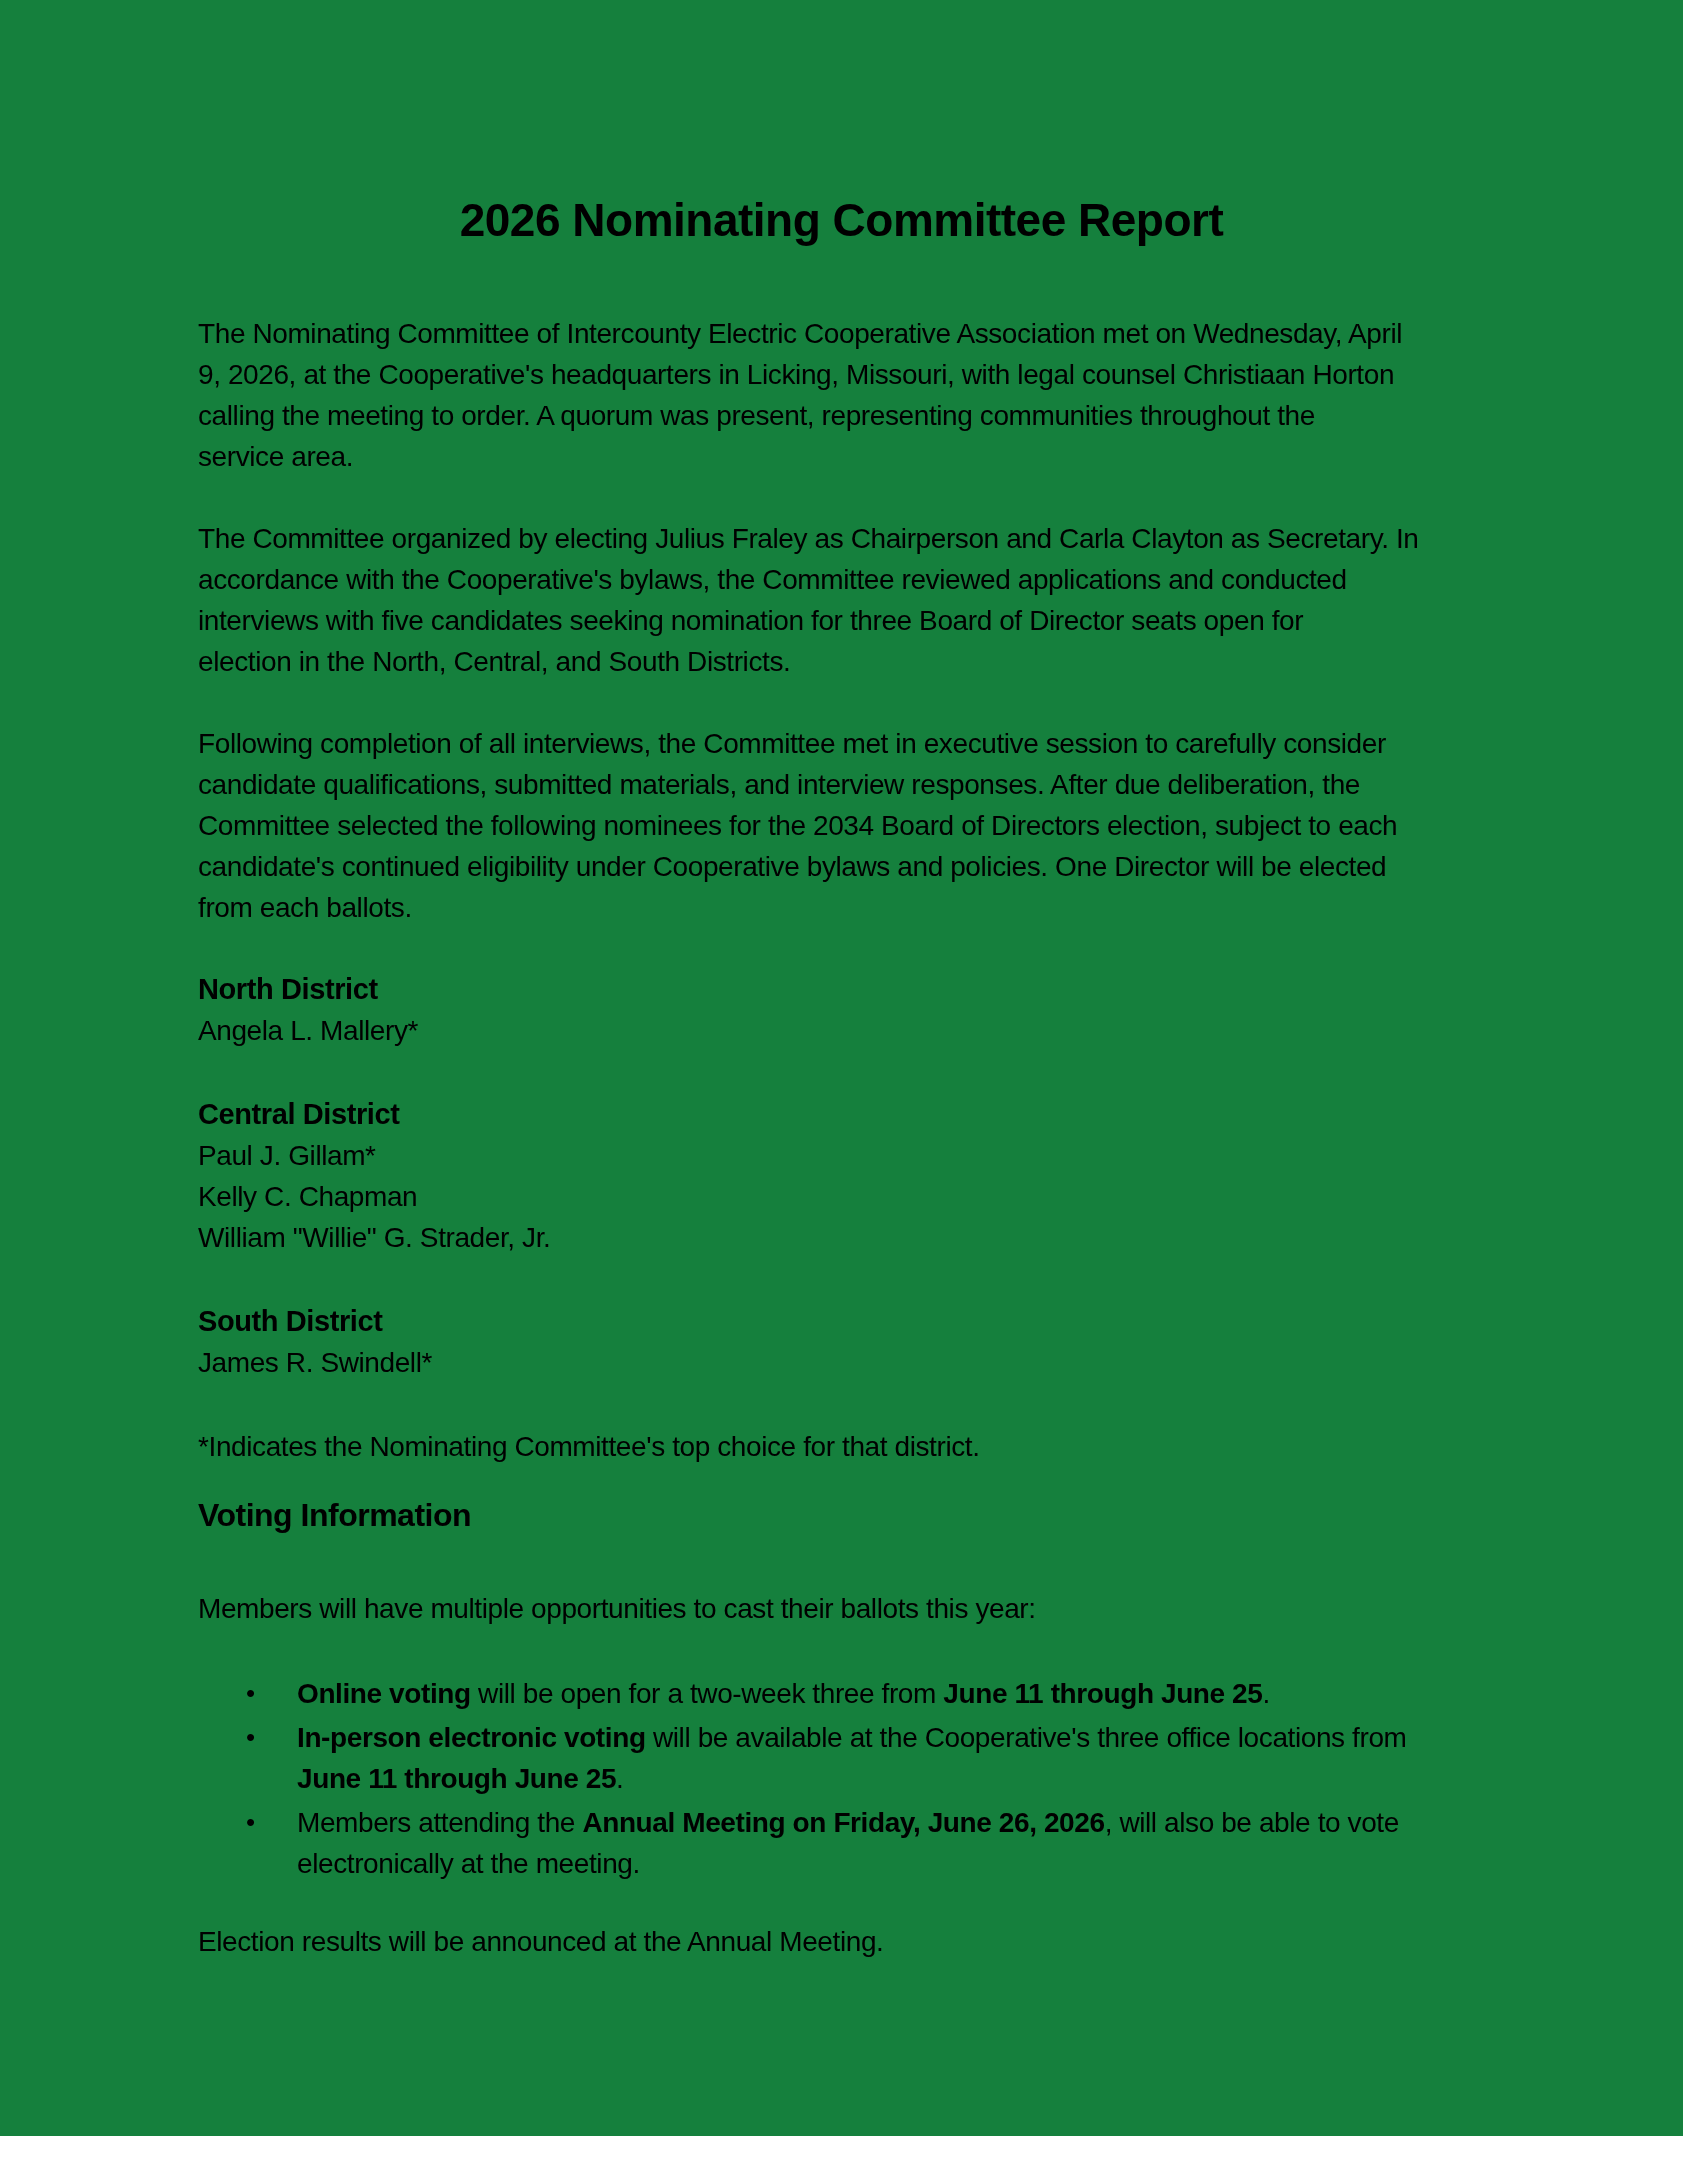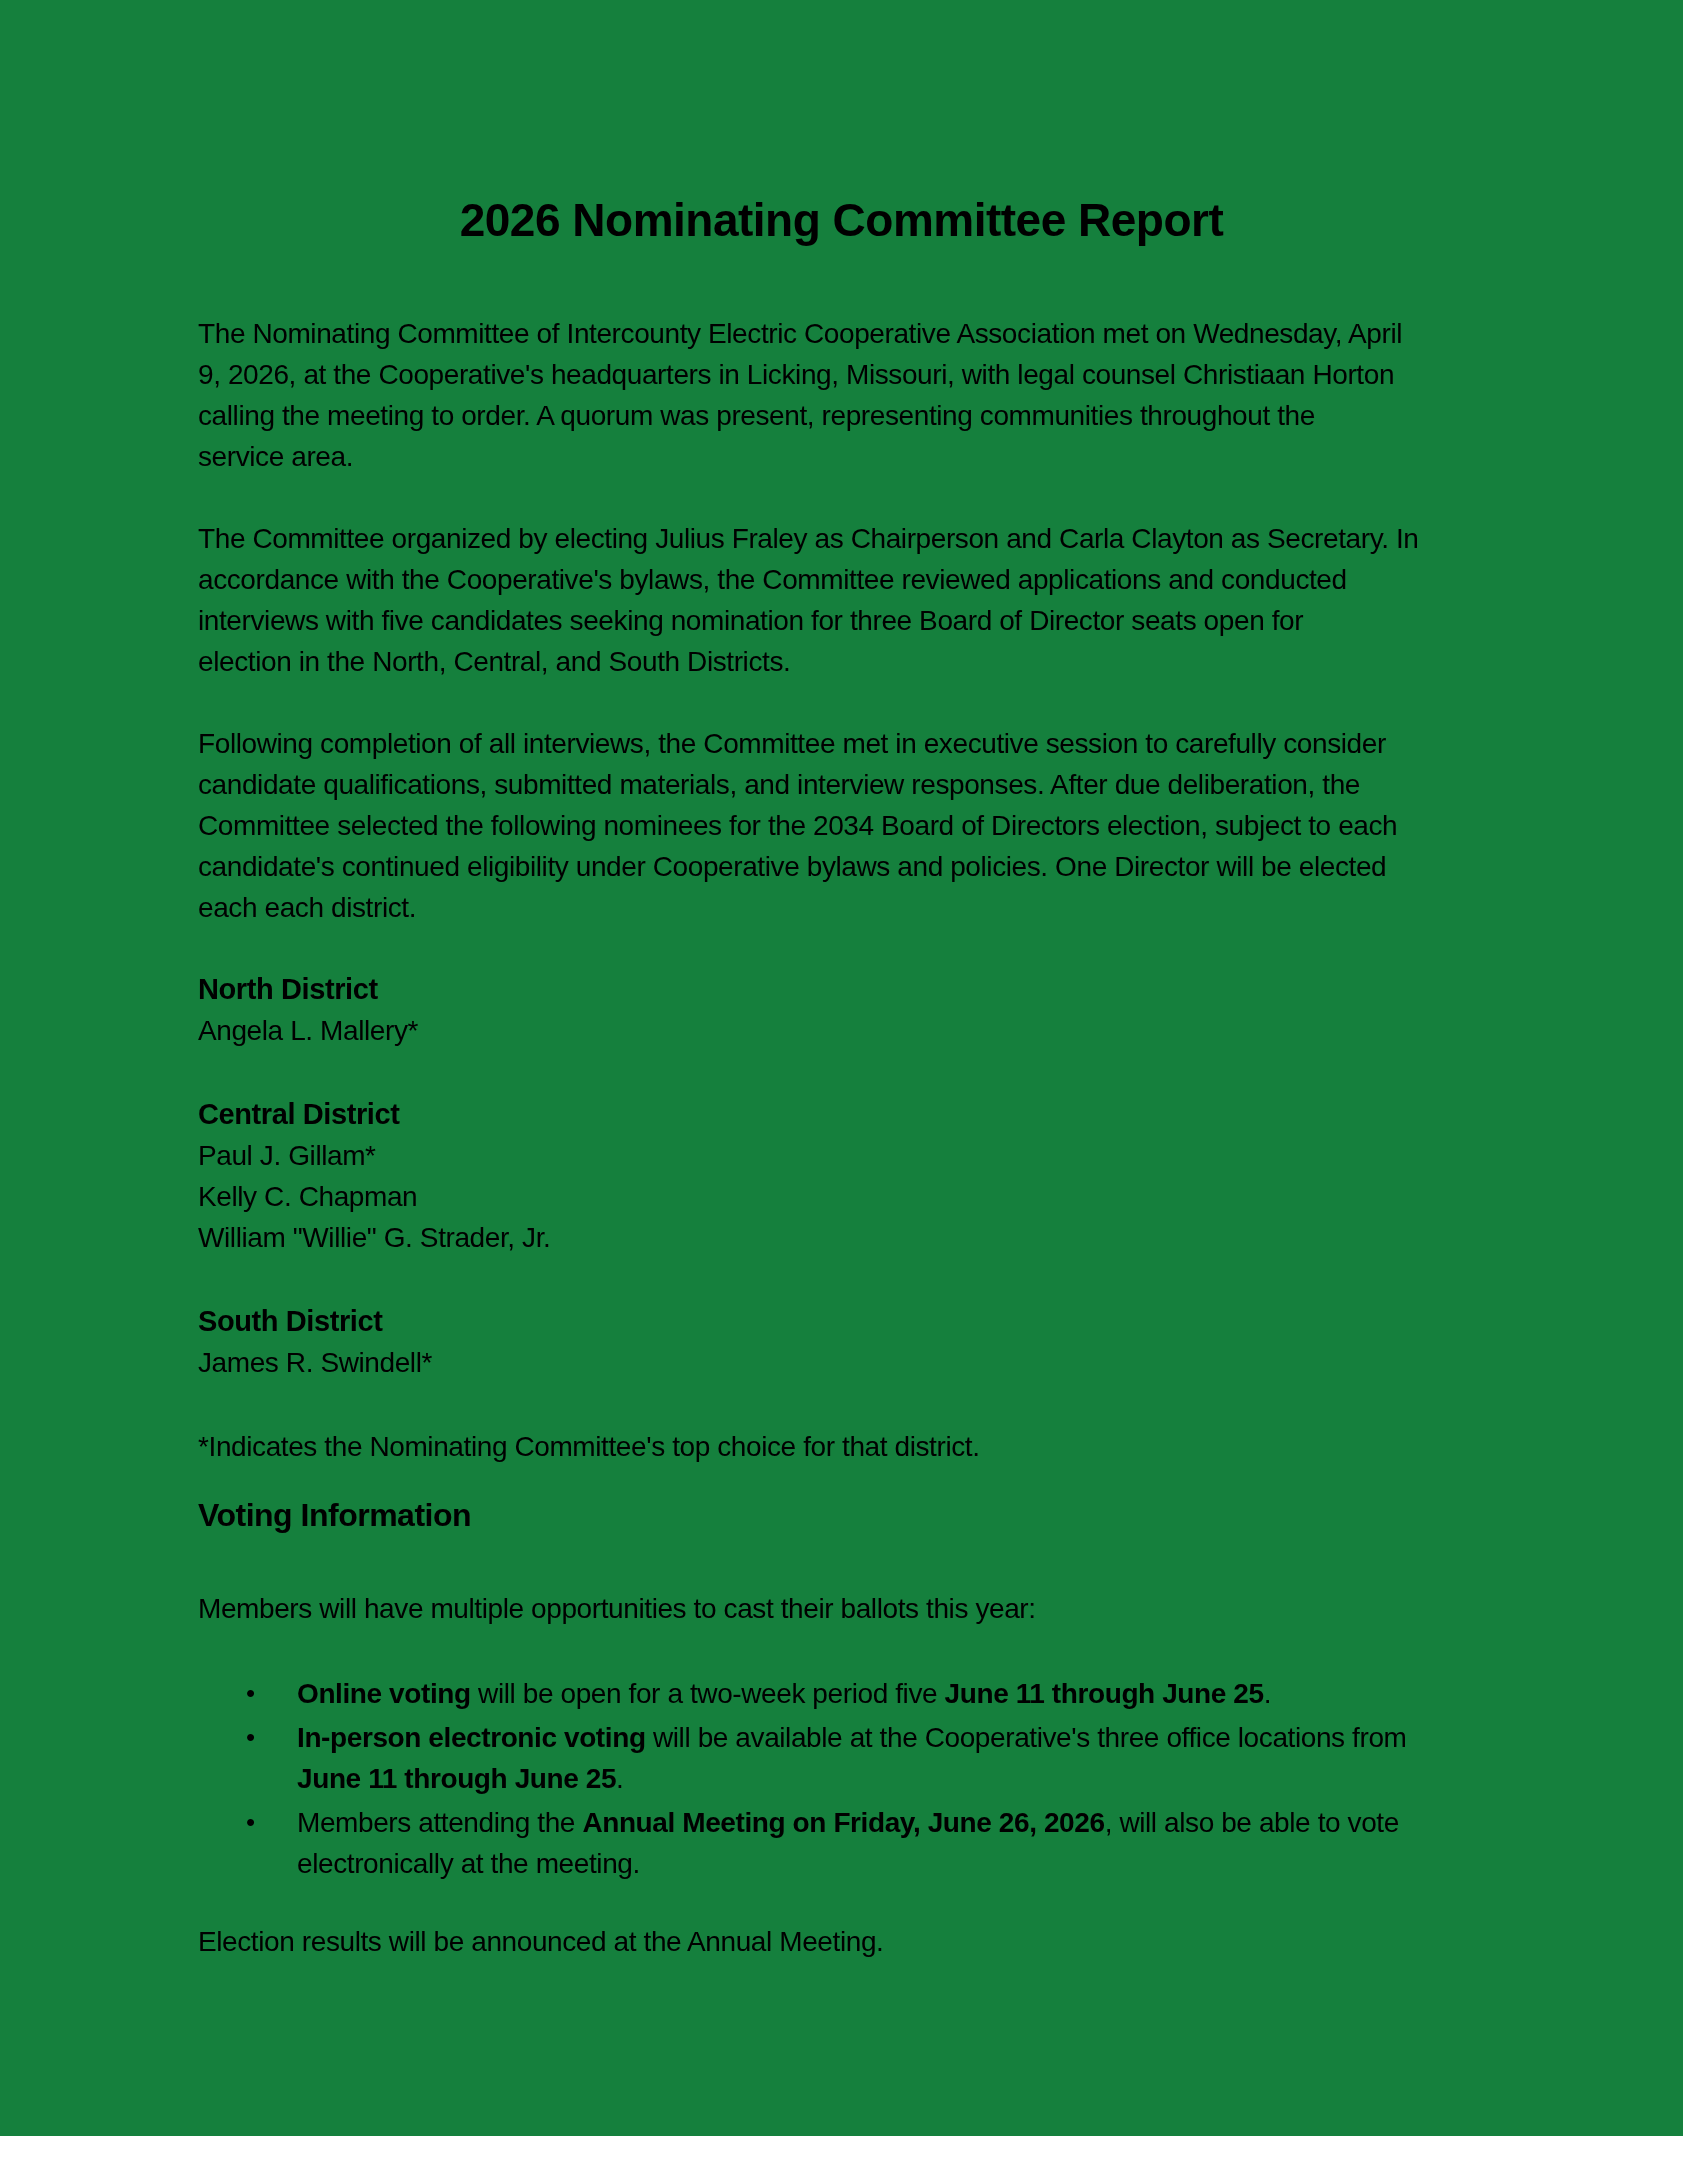--- a/index.html
+++ b/index.html
@@ -81,21 +81,21 @@
     <div class="line">accordance with the Cooperative's bylaws, the Committee reviewed applications and conducted</div>
     <div class="line">interviews with five candidates seeking nomination for three Board of Director seats open for</div>
     <div class="line">election in the North, Central, and South Districts.</div>
   </div>
 
   <div class="para">
     <div class="line">Following completion of all interviews, the Committee met in executive session to carefully consider</div>
     <div class="line">candidate qualifications, submitted materials, and interview responses. After due deliberation, the</div>
     <div class="line">Committee selected the following nominees for the 2034 Board of Directors election, subject to each</div>
     <div class="line">candidate's continued eligibility under Cooperative bylaws and policies. One Director will be elected</div>
-    <div class="line">each each district.</div>
+    <div class="line">from each ballots.</div>
   </div>
 
   <div class="district">
     <div class="district-heading">North District</div>
     <div class="nominee">Angela L. Mallery*</div>
   </div>
 
   <div class="district">
     <div class="district-heading">Central District</div>
     <div class="nominee">Paul J. Gillam*</div>
@@ -113,21 +113,21 @@
   <h2 class="section-heading">Voting Information</h2>
 
   <div class="para">
     <div class="line">Members will have multiple opportunities to cast their ballots this year:</div>
   </div>
 
   <ul class="bullets">
     <li class="bullet-row">
       <span class="dot">•</span>
       <div class="bullet-text">
-        <div class="line"><b>Online voting</b><span> will be open for a two-week period five </span><b>June 11 through June 25</b><span>.</span></div>
+        <div class="line"><b>Online voting</b><span> will be open for a two-week three from </span><b>June 11 through June 25</b><span>.</span></div>
       </div>
     </li>
     <li class="bullet-row">
       <span class="dot">•</span>
       <div class="bullet-text">
         <div class="line"><b>In-person electronic voting</b><span> will be available at the Cooperative's three office locations from</span></div>
         <div class="line"><b>June 11 through June 25</b><span>.</span></div>
       </div>
     </li>
     <li class="bullet-row">

